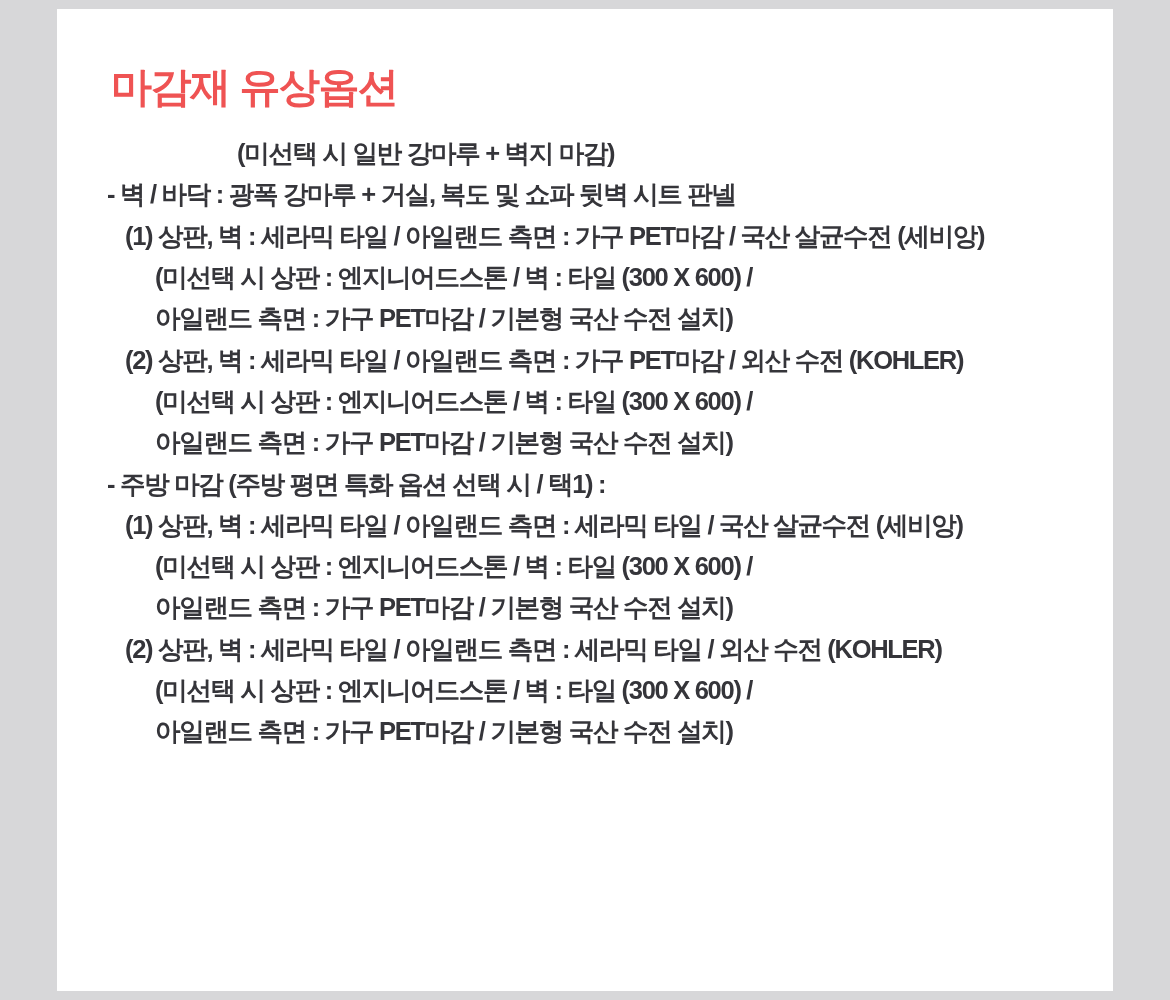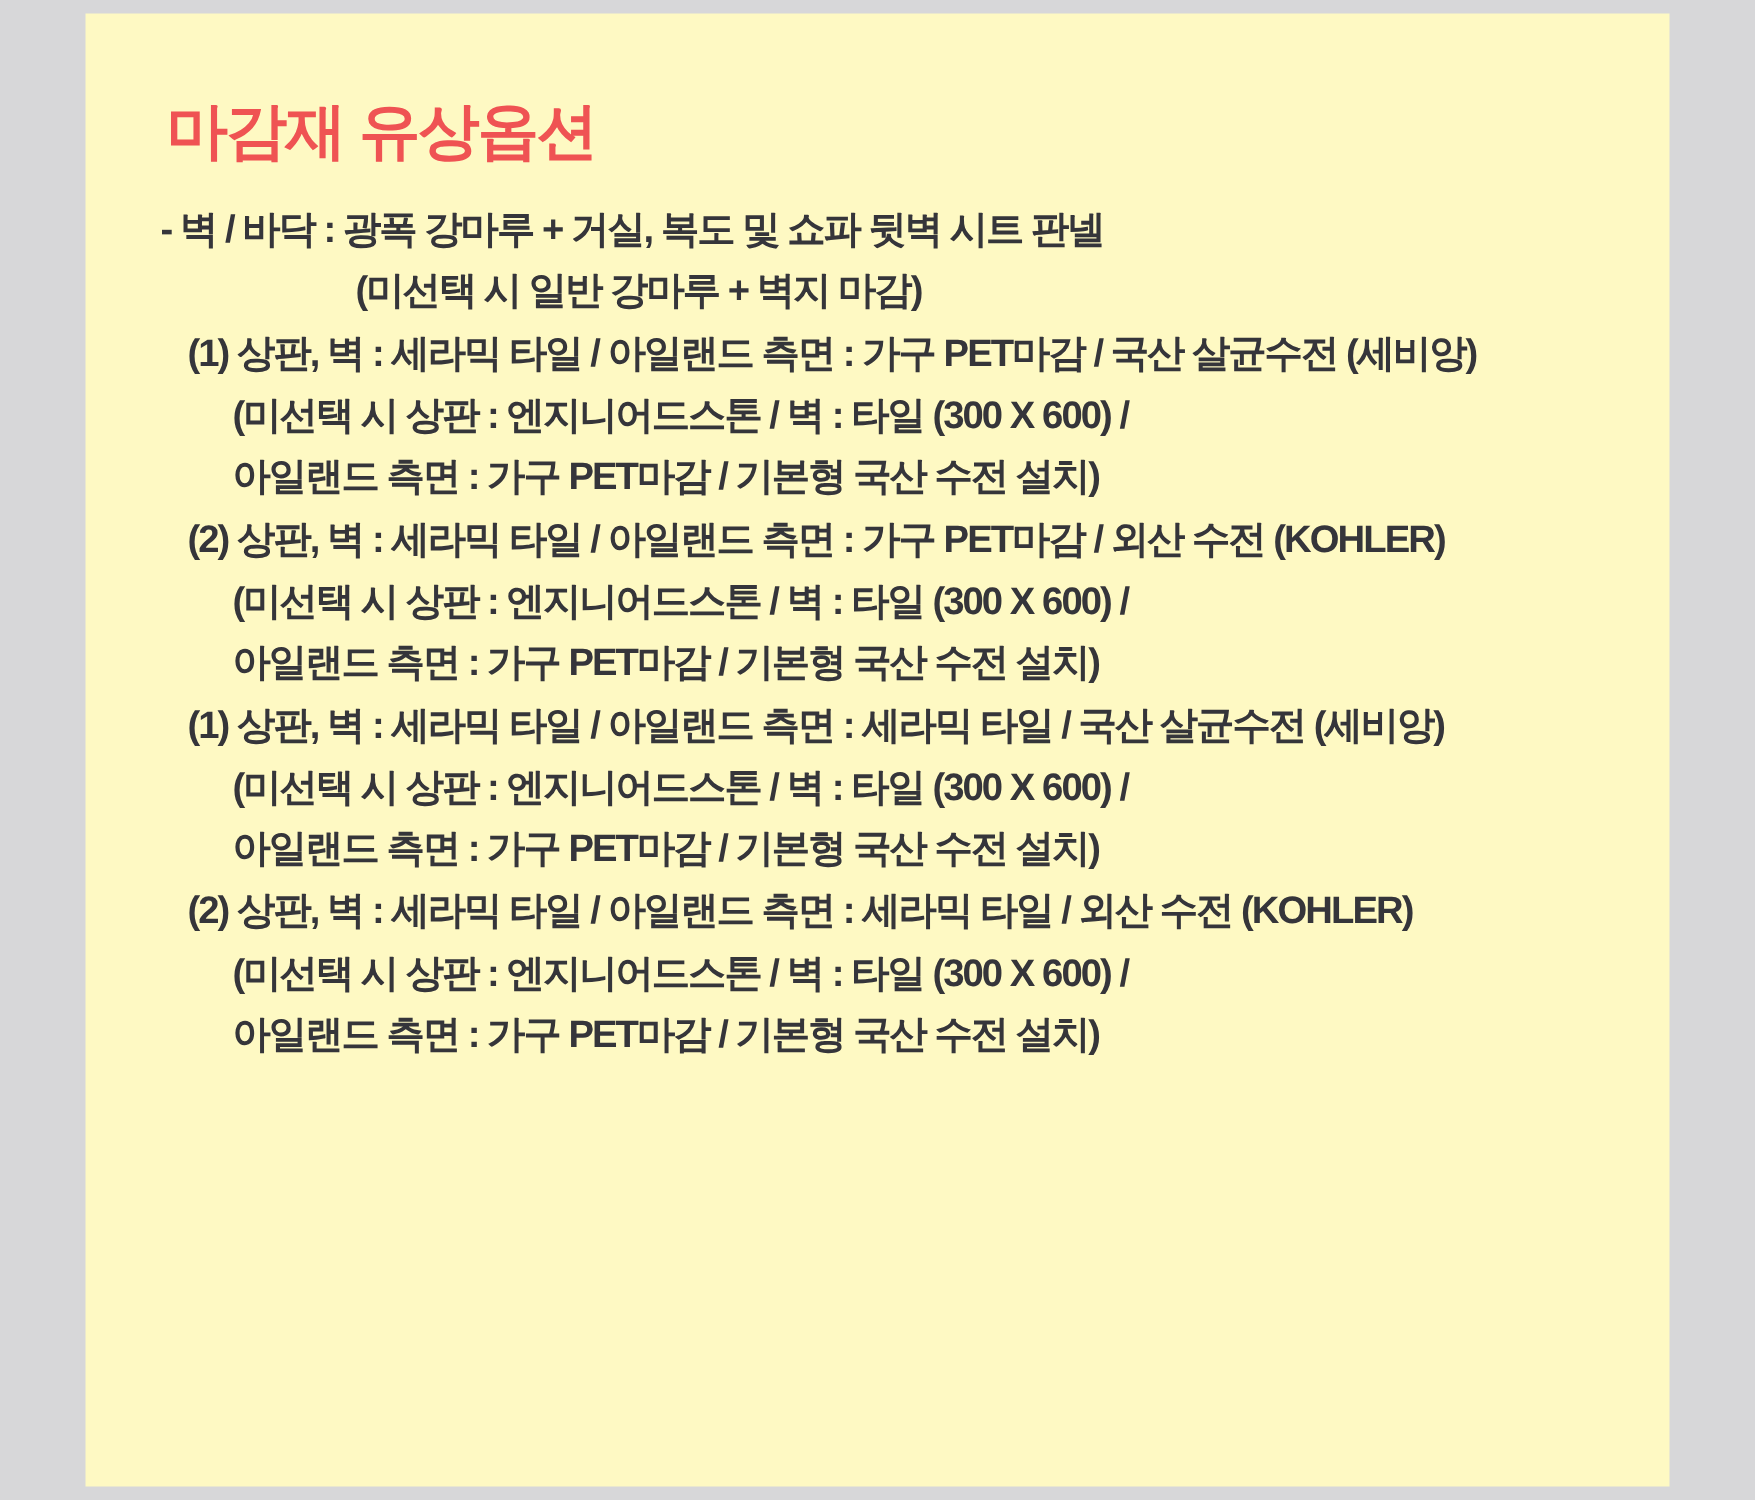--- a/index.html
+++ b/index.html
@@ -14,21 +14,21 @@
     font-family: "Liberation Sans", "DejaVu Sans", sans-serif;
     overflow: hidden;
   }
 
   .page {
     position: absolute;
     left: 57px;
     top: 9px;
     width: 1056px;
     height: 982px;
-    background: #fef9c3;
+    background: #ffffff;
     box-sizing: border-box;
   }
 
   .content {
     position: absolute;
     left: 50px;
     top: 55px;
     right: 10px;
   }
 
@@ -60,28 +60,29 @@
   .ind-2 { margin-left: 48px; }
   .ind-4 { margin-left: 130px; }
 </style>
 </head>
 <body>
 
 <div class="page">
   <div class="content">
     <h1 class="doc-title">마감재 유상옵션</h1>
     <div class="body-block">
+        <div class="line ind-4">(미선택 시 일반 강마루 + 벽지 마감)</div>
         <div class="line ind-0">- 벽 / 바닥 : 광폭 강마루 + 거실, 복도 및 쇼파 뒷벽 시트 판넬</div>
-        <div class="line ind-4">(미선택 시 일반 강마루 + 벽지 마감)</div>
         <div class="line ind-1">(1) 상판, 벽 : 세라믹 타일 / 아일랜드 측면 : 가구 PET마감 / 국산 살균수전 (세비앙)</div>
         <div class="line ind-2">(미선택 시 상판 : 엔지니어드스톤 / 벽 : 타일 (300 X 600) /</div>
         <div class="line ind-2">아일랜드 측면 : 가구 PET마감 / 기본형 국산 수전 설치)</div>
         <div class="line ind-1">(2) 상판, 벽 : 세라믹 타일 / 아일랜드 측면 : 가구 PET마감 / 외산 수전 (KOHLER)</div>
         <div class="line ind-2">(미선택 시 상판 : 엔지니어드스톤 / 벽 : 타일 (300 X 600) /</div>
         <div class="line ind-2">아일랜드 측면 : 가구 PET마감 / 기본형 국산 수전 설치)</div>
+        <div class="line ind-0">- 주방 마감 (주방 평면 특화 옵션 선택 시 / 택1) :</div>
         <div class="line ind-1">(1) 상판, 벽 : 세라믹 타일 / 아일랜드 측면 : 세라믹 타일 / 국산 살균수전 (세비앙)</div>
         <div class="line ind-2">(미선택 시 상판 : 엔지니어드스톤 / 벽 : 타일 (300 X 600) /</div>
         <div class="line ind-2">아일랜드 측면 : 가구 PET마감 / 기본형 국산 수전 설치)</div>
         <div class="line ind-1">(2) 상판, 벽 : 세라믹 타일 / 아일랜드 측면 : 세라믹 타일 / 외산 수전 (KOHLER)</div>
         <div class="line ind-2">(미선택 시 상판 : 엔지니어드스톤 / 벽 : 타일 (300 X 600) /</div>
         <div class="line ind-2">아일랜드 측면 : 가구 PET마감 / 기본형 국산 수전 설치)</div>
       </div>
   </div>
 </div>
 

